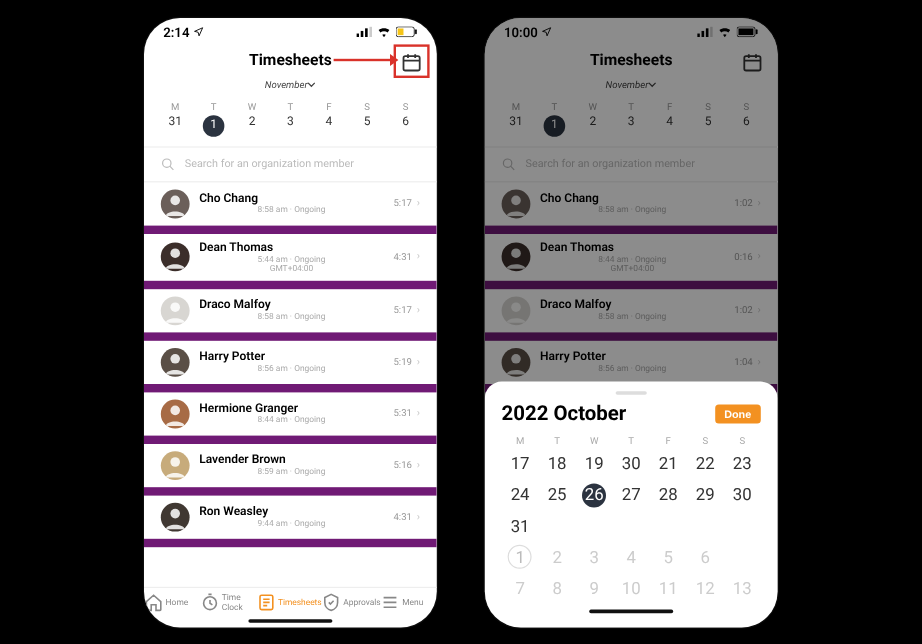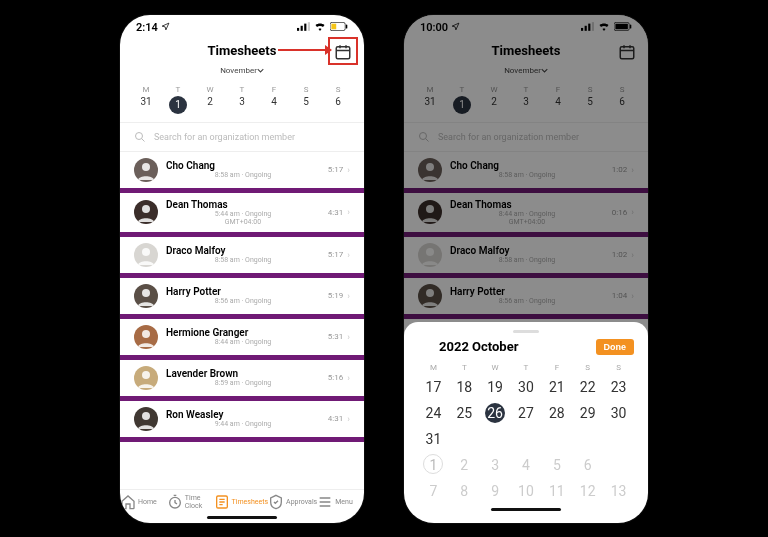--- a/index.html
+++ b/index.html
@@ -34,21 +34,21 @@
     font-weight: 600;
   }
   .status-left { display:flex; align-items:center; gap:3px;}
   .status-right { display:flex; align-items:center; gap:4px;}
   .header {
     text-align: center;
     padding: 2px 0 4px;
     position: relative;
   }
   .header-title { font-size: 13px; font-weight: 700; }
-  .header-sub { font-size: 8px; color:#444; display:inline-flex; align-items:center; gap:0;}
+  .header-sub { font-size: 8px; color:#444; display:inline-flex; align-items:center; gap:0;font-style:italic;}
   .cal-btn {
     position:absolute;
     right:12px;
     top:2px;
     width:18px;
     height:18px;
   }
   .red-box {
     position:absolute;
     right:6px;
@@ -110,21 +110,21 @@
   }
   .list {
     flex:1;
     overflow:hidden;
   }
   .row {
     display:flex;
     align-items:center;
     gap:8px;
     padding:6px 14px;
-    border-bottom:5px solid #701a75;
+    border-bottom:7px solid #701a75;
   }
   .avatar {
     width:24px;height:24px;border-radius:50%;
     background:#ccc;
     flex-shrink:0;
     display:flex;align-items:center;justify-content:center;
     font-size:14px;
     overflow:hidden;
   }
   .row-main { flex:1; }
@@ -162,21 +162,21 @@
     border-radius:14px 14px 30px 30px;
     padding:8px 14px 8px;
   }
   .sheet-handle {
     width:26px;height:3px;background:#ddd;border-radius:3px;margin:0 auto 6px;
   }
   .sheet-head {
     display:flex;align-items:center;justify-content:space-between;
     margin-bottom:8px;
   }
-  .sheet-title { font-size:13px; font-weight:700;margin-left:21px;}
+  .sheet-title { font-size:17px; font-weight:700;}
   .done-btn {
     background:#f39121;color:#fff;font-size:9px;font-weight:600;
     padding:3px 8px;border-radius:3px;border:none;
   }
   .cal-grid { display:grid; grid-template-columns:repeat(7,1fr); gap:4px 0; }
   .cal-hd { font-size:8px; color:#aaa; text-align:center;}
   .cal-cell {
     font-size:14px; color:#333; text-align:center;
     height:22px; line-height:22px;
   }

